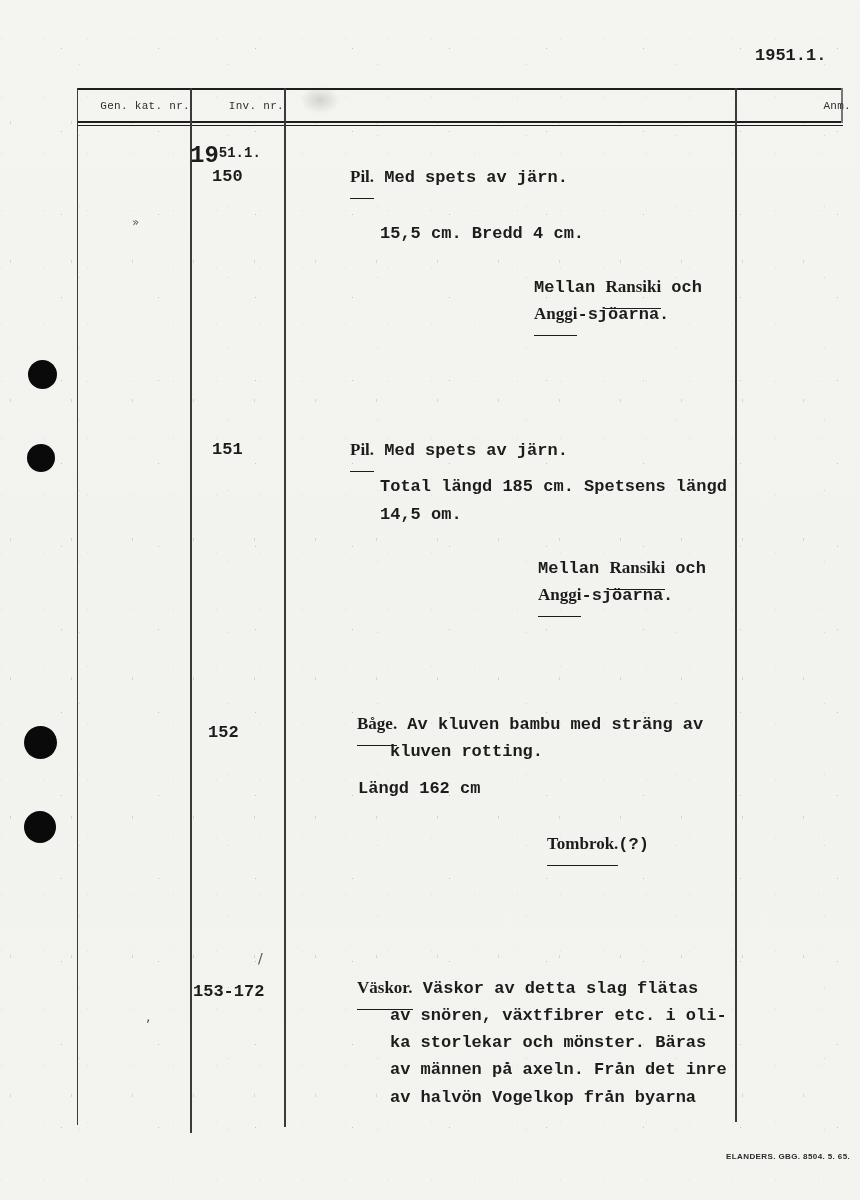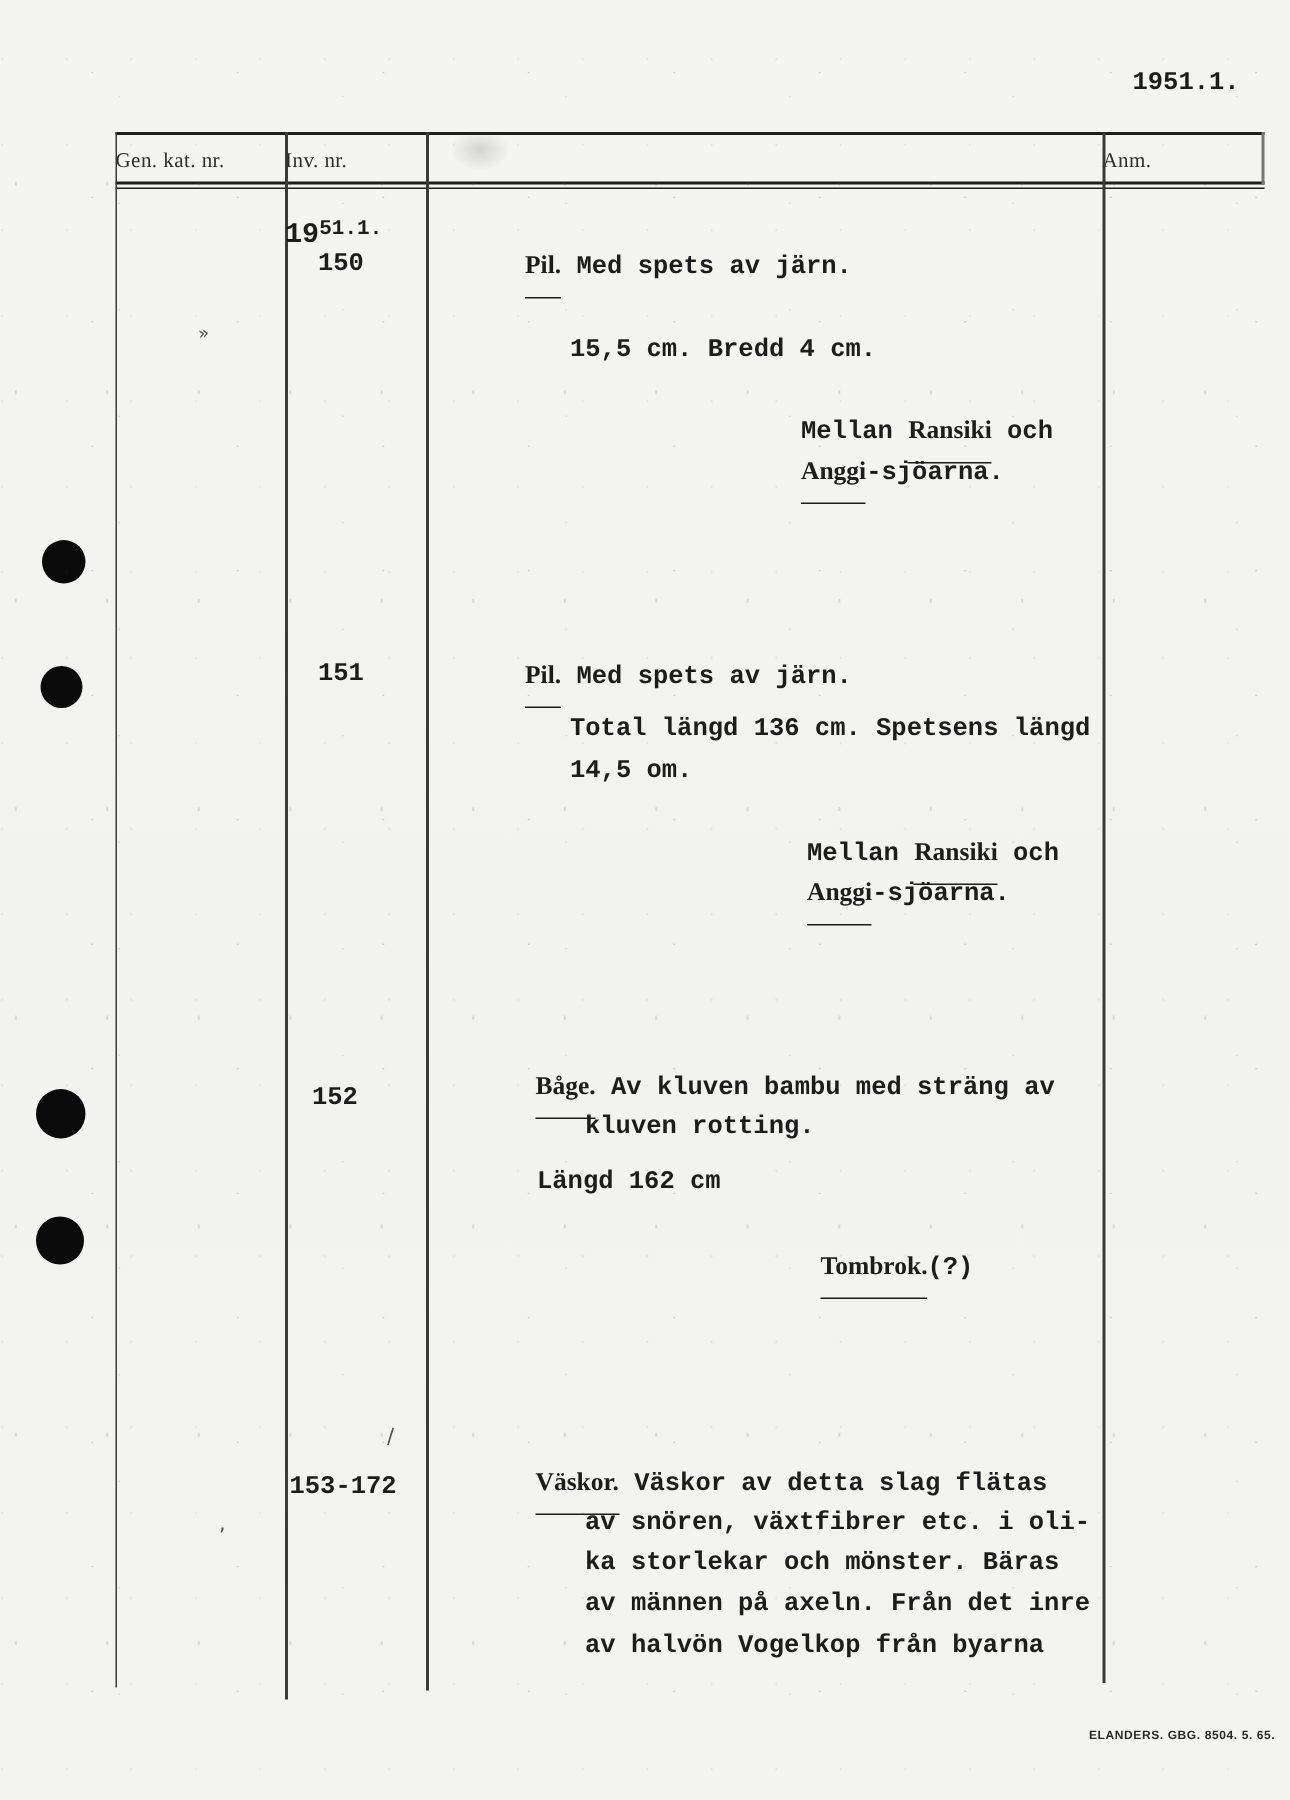--- a/index.html
+++ b/index.html
@@ -27,28 +27,28 @@
   .tw{ 
     font-family:"Liberation Mono",monospace;
     font-weight:700;
     font-size:17px;line-height:20px;
     letter-spacing:0;
     white-space:pre;
     color:#1c1c1c;
   }
   .u{border-bottom:1.8px solid #1c1c1c;padding-bottom:12px;font-family:Liberation Serif, serif;}
   .hdr{
-    font-family:Liberation Serif, serif;
-    font-size:14px;color:#2e2e2e;letter-spacing:.3px;
-    text-align:left;
+    font-family:Liberation Mono, monospace;
+    font-size:11px;color:#2e2e2e;letter-spacing:.3px;
+    text-align:right;
   }
   .vline{position:absolute;width:1.6px;background:#3a3a3a;}
   .hline{position:absolute;background:#1e1e1e;}
   .hole{position:absolute;background:#0a0a0a;border-radius:50%;}
-  .yr-big{font-size:19px;}
+  .yr-big{font-size:24px;}
   .yr-small{font-size:14px;vertical-align:5px;}
   .page-number{font-size:17px;font-weight:700;}
   .printer{
     font-family:"Liberation Sans",sans-serif;
     font-size:8px;font-weight:700;color:#2a2a2a;letter-spacing:.4px;
     white-space:pre;
   }
   .artifact{color:#555;font-family:"DejaVu Sans",sans-serif;}
   .smudge{
     position:absolute;border-radius:50%;
@@ -88,21 +88,21 @@
 
   <div class="abs tw" style="left:190px;top:143px;"><span class="yr-big">19</span><span class="yr-small">51.1.</span></div>
   <div class="abs tw" style="left:212px;top:167px;">150</div>
   <div class="abs tw" style="left:350px;top:167px;"><span class="u">Pil.</span><span> Med spets av järn.</span></div>
   <div class="abs tw" style="left:380px;top:224px;">15,5 cm. Bredd 4 cm.</div>
   <div class="abs tw" style="left:534px;top:277px;"><span>Mellan </span><span class="u">Ransiki</span><span> och</span></div>
   <div class="abs tw" style="left:534px;top:304px;"><span class="u">Anggi</span><span>-sjöarna.</span></div>
 
   <div class="abs tw" style="left:212px;top:440px;">151</div>
   <div class="abs tw" style="left:350px;top:440px;"><span class="u">Pil.</span><span> Med spets av järn.</span></div>
-  <div class="abs tw" style="left:380px;top:477px;">Total längd 136 cm. Spetsens längd</div>
+  <div class="abs tw" style="left:380px;top:477px;">Total längd 185 cm. Spetsens längd</div>
   <div class="abs tw" style="left:380px;top:505px;">14,5 om.</div>
   <div class="abs tw" style="left:538px;top:558px;"><span>Mellan </span><span class="u">Ransiki</span><span> och</span></div>
   <div class="abs tw" style="left:538px;top:585px;"><span class="u">Anggi</span><span>-sjöarna.</span></div>
 
   <div class="abs tw" style="left:208px;top:723px;">152</div>
   <div class="abs tw" style="left:357px;top:714px;"><span class="u">Båge.</span><span> Av kluven bambu med sträng av</span></div>
   <div class="abs tw" style="left:390px;top:742px;">kluven rotting.</div>
   <div class="abs tw" style="left:358px;top:779px;">Längd 162 cm</div>
   <div class="abs tw" style="left:547px;top:834px;"><span class="u">Tombrok.</span><span>(?)</span></div>
 

